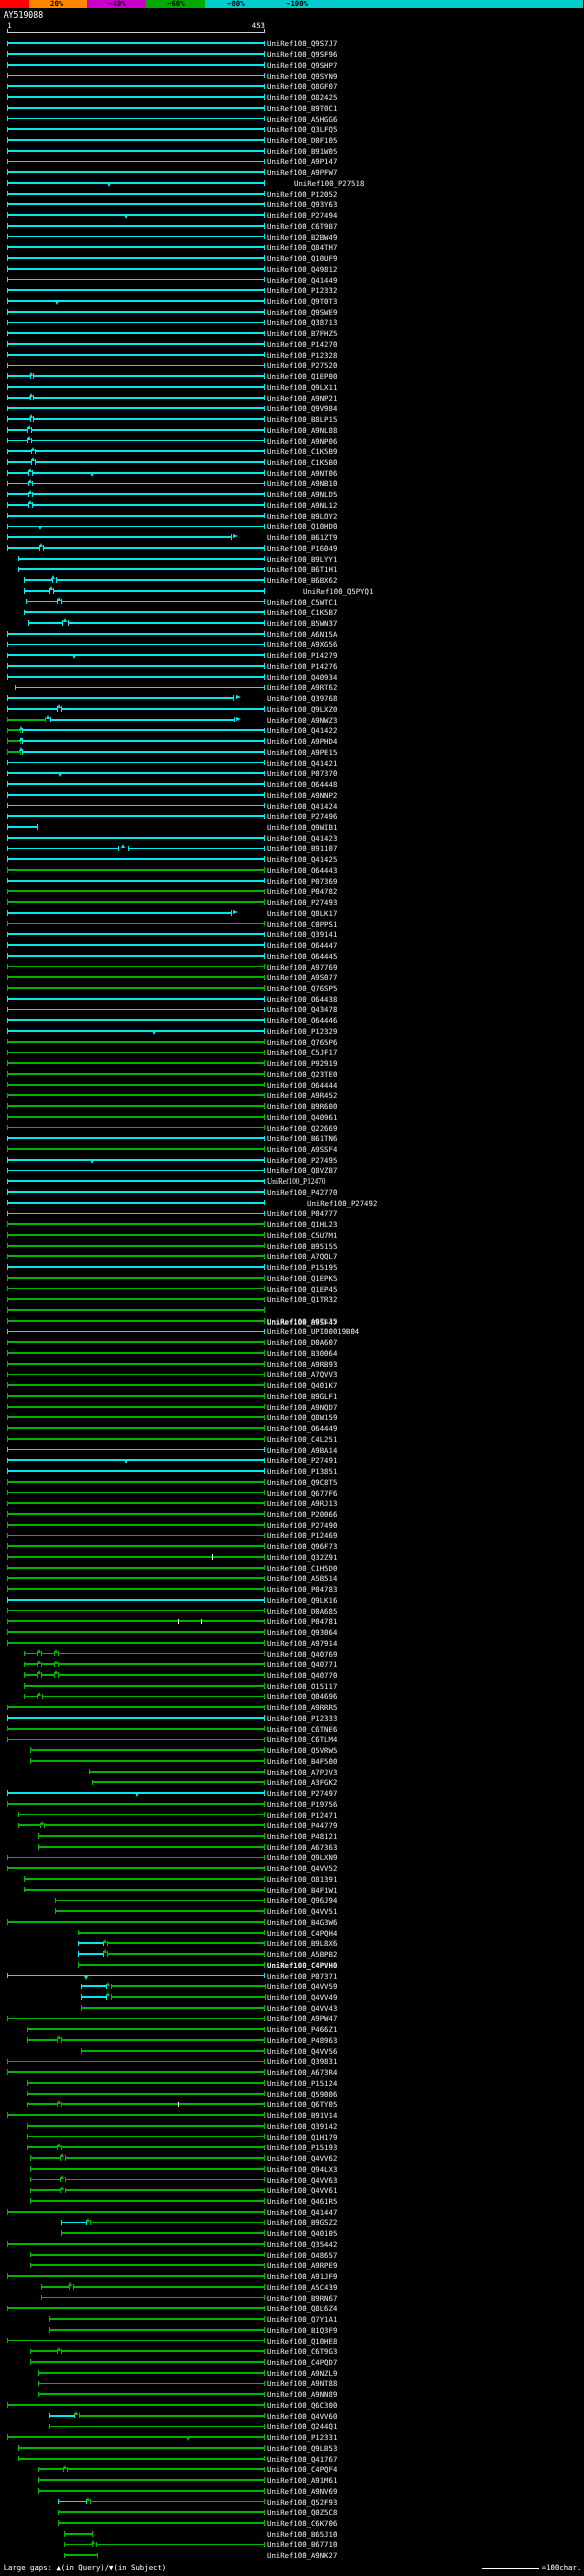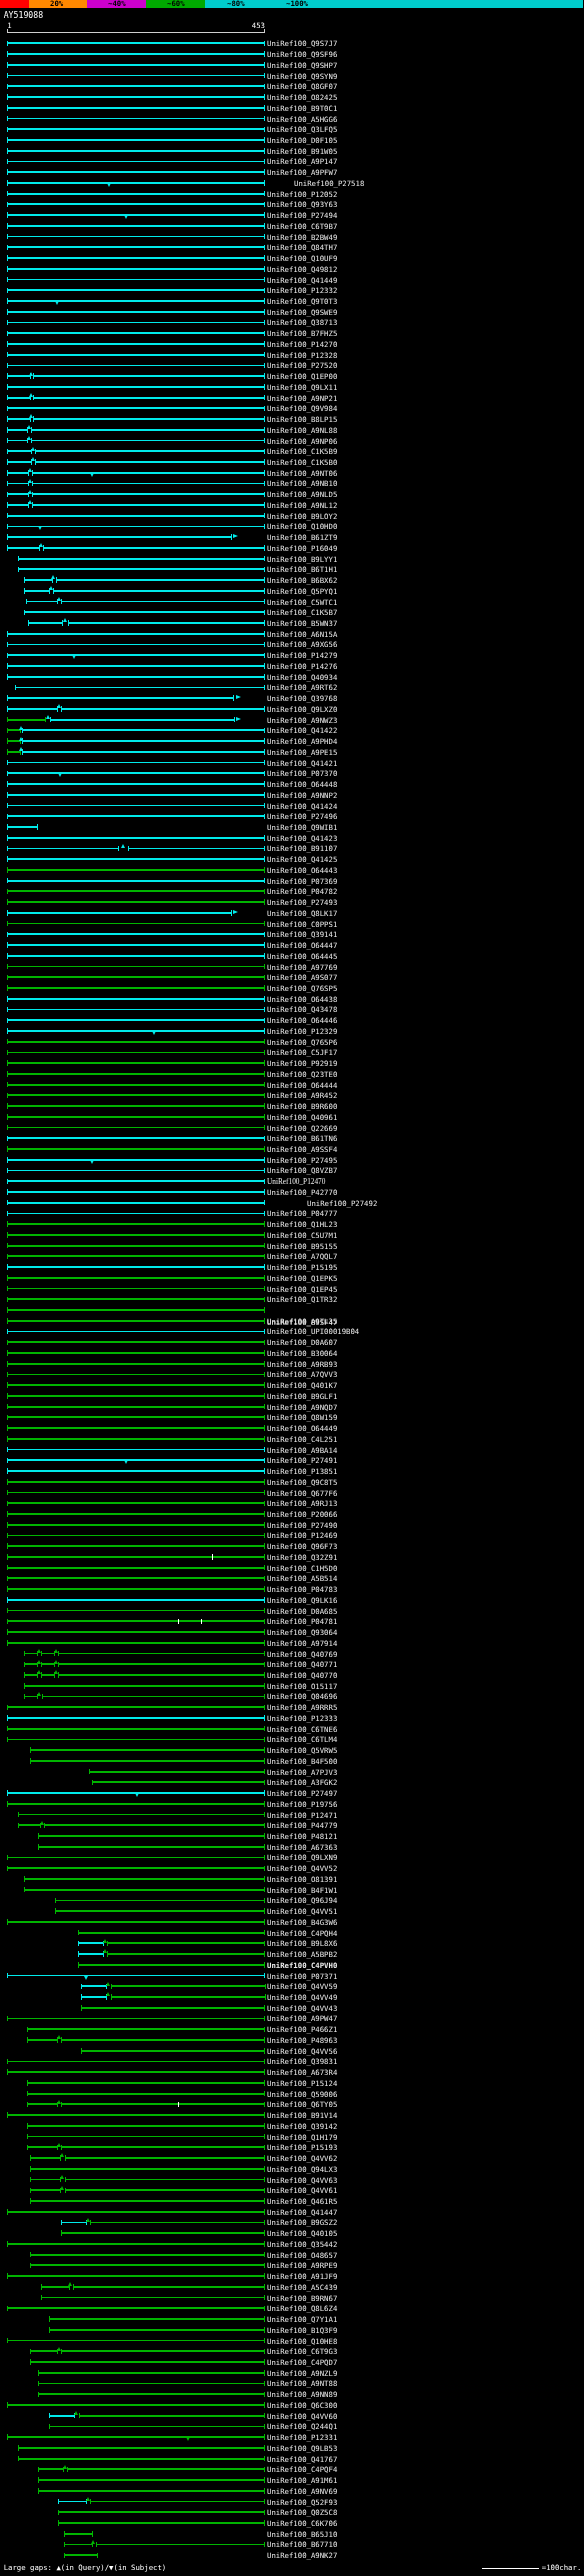--- a/index.html
+++ b/index.html
@@ -295,21 +295,21 @@
       <div class="row">
         <div class="seg" style="left: 24px; width: 28.5px; color: rgb(0, 234, 234);"></div>
         <div class="seg" style="left: 56px; width: 209px; color: rgb(0, 234, 234);"></div>
         <div class="tri-u" style="left: 51px; border-bottom-color: rgb(0, 234, 234);"></div>
         <span class="lbl" style="color: rgb(237, 237, 237);">UniRef100_B6BX62</span>
       </div>
       <div class="row">
         <div class="seg" style="left: 24px; width: 26px; color: rgb(0, 234, 234);"></div>
         <div class="seg" style="left: 53px; width: 212px; color: rgb(0, 234, 234);"></div>
         <div class="tri-u" style="left: 49px; border-bottom-color: rgb(0, 234, 234);"></div>
-        <span class="lbl" style="color: rgb(237, 237, 237);">UniRef100_Q5PYQ1</span>
+        <span class="lbl" style="color: rgb(237, 237, 237); margin-left: 36px;">UniRef100_Q5PYQ1</span>
       </div>
       <div class="row">
         <div class="seg" style="left: 26px; width: 32px; color: rgb(0, 234, 234);"></div>
         <div class="seg" style="left: 61px; width: 204px; color: rgb(0, 234, 234);"></div>
         <div class="tri-u" style="left: 57px; border-bottom-color: rgb(0, 234, 234);"></div>
         <span class="lbl" style="color: rgb(237, 237, 237);">UniRef100_C5WTC1</span>
       </div>
       <div class="row">
         <div class="seg" style="left: 24px; width: 241px; color: rgb(0, 234, 234);"></div>
         <span class="lbl" style="color: rgb(237, 237, 237);">UniRef100_C1K5B7</span>

